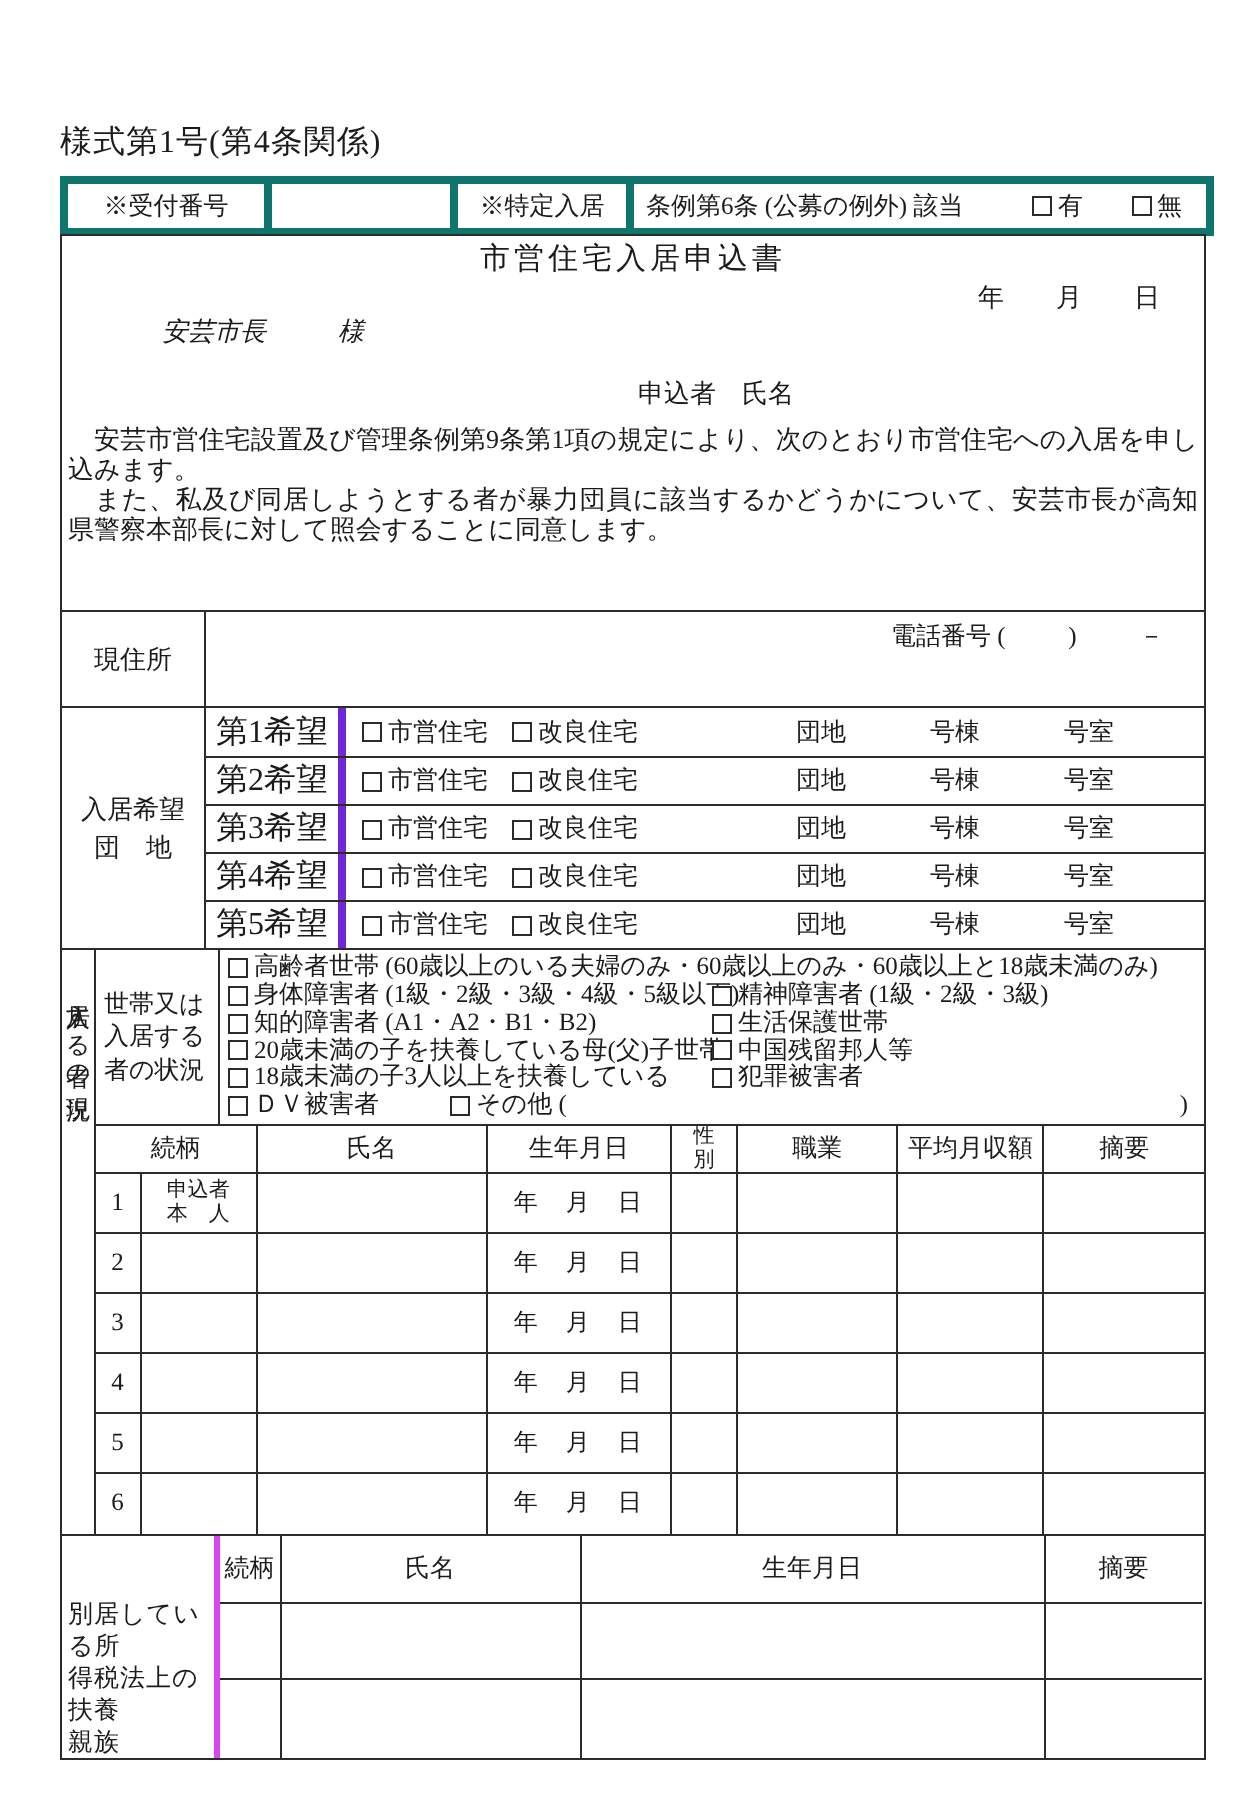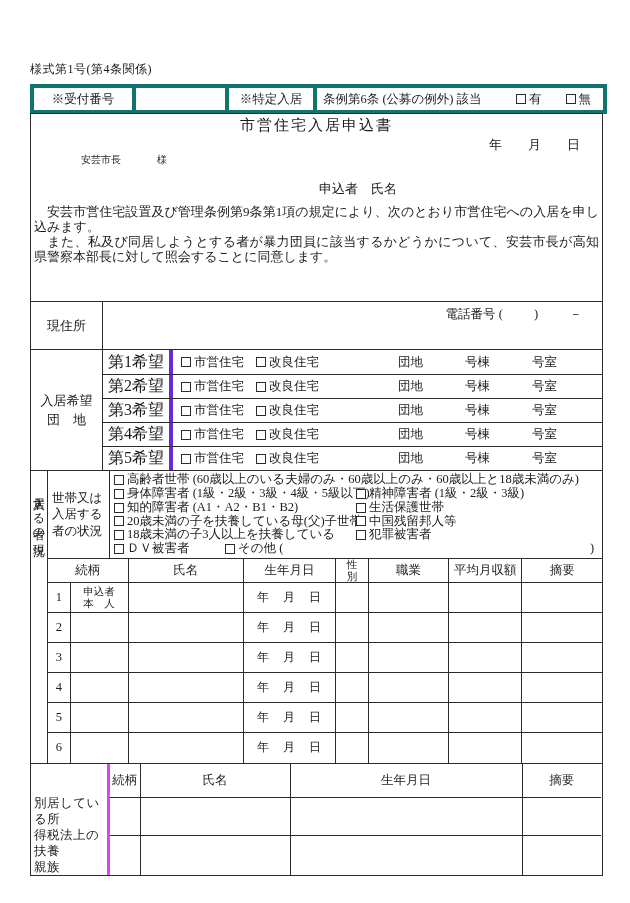--- a/index.html
+++ b/index.html
@@ -4,40 +4,40 @@
 <style>
   * { box-sizing: border-box; margin: 0; padding: 0; }
   html,body { background: #ffffff; }
   body {
     width: 630px; height: 903px;
     color: #1b1b1b;
     font-family: "Liberation Serif", "DejaVu Serif", serif;
     overflow: hidden;
   }
   .page { width: 630px; padding: 61px 0 0 30px; }
-  .form-code { font-size: 12px; margin-bottom: 6px; letter-spacing: .5px; }
+  .form-code { font-size: 16px; margin-bottom: 6px; letter-spacing: .5px; }
 
   
   table.meta { border-collapse: collapse; table-layout: fixed; width: 573px; }
   table.meta td { border: 4px solid #0f766e; font-size: 12.5px; height: 26px; padding: 2px 6px; }
   .c { text-align: center; }
   .meta-ord { display: flex; align-items: center; }
   .meta-ord .opt1 { margin-left: auto; }
   .meta-ord .opt2 { margin-left: 24px; margin-right: 6px; }
 
   .cb { display: inline-block; width: 10px; height: 10px; border: 1px solid #2b2b2b; margin-right: 3px; flex: none; background: #fff; }
   .opt { display: inline-flex; align-items: center; font-size: 12.5px; white-space: nowrap; }
 
   
   .main { width: 573px; border: 1px solid #2b2b2b; margin-top: -1px; }
 
   .title-block { height: 187px; padding-top: 2px; overflow: hidden; }
   .doc-title { text-align: center; font-size: 15px; letter-spacing: 2px; }
   .date-line { text-align: right; padding-right: 22px; font-size: 13px; margin-top: 1px; }
-  .addr-line { font-size: 10px; padding-left: 50px; margin-top: -1px; }
+  .addr-line { font-size: 13px; padding-left: 50px; margin-top: -1px; font-style: italic; }
   .hono { margin-left: 36px; }
   .applicant { font-size: 13px; padding-left: 288px; margin-top: 13px; white-space: nowrap; }
   .paras { margin-top: 7px; padding: 0 3px; }
   .para { font-size: 13px; line-height: 14.9px; text-align: justify; }
 
   .row { display: flex; border-top: 1px solid #2b2b2b; align-items: stretch; }
   .label-cell { width: 72px; border-right: 1px solid #2b2b2b; display: flex; flex-direction: column; align-items: center; justify-content: center; font-size: 13px; flex: none; text-align: center; line-height: 19px; }
   .address-row { height: 48px; justify-content: flex-end; }
   .address-content { flex: 1; }
   .phone { text-align: right; padding: 4px 20px 0 0; font-size: 12.5px; white-space: pre; }

